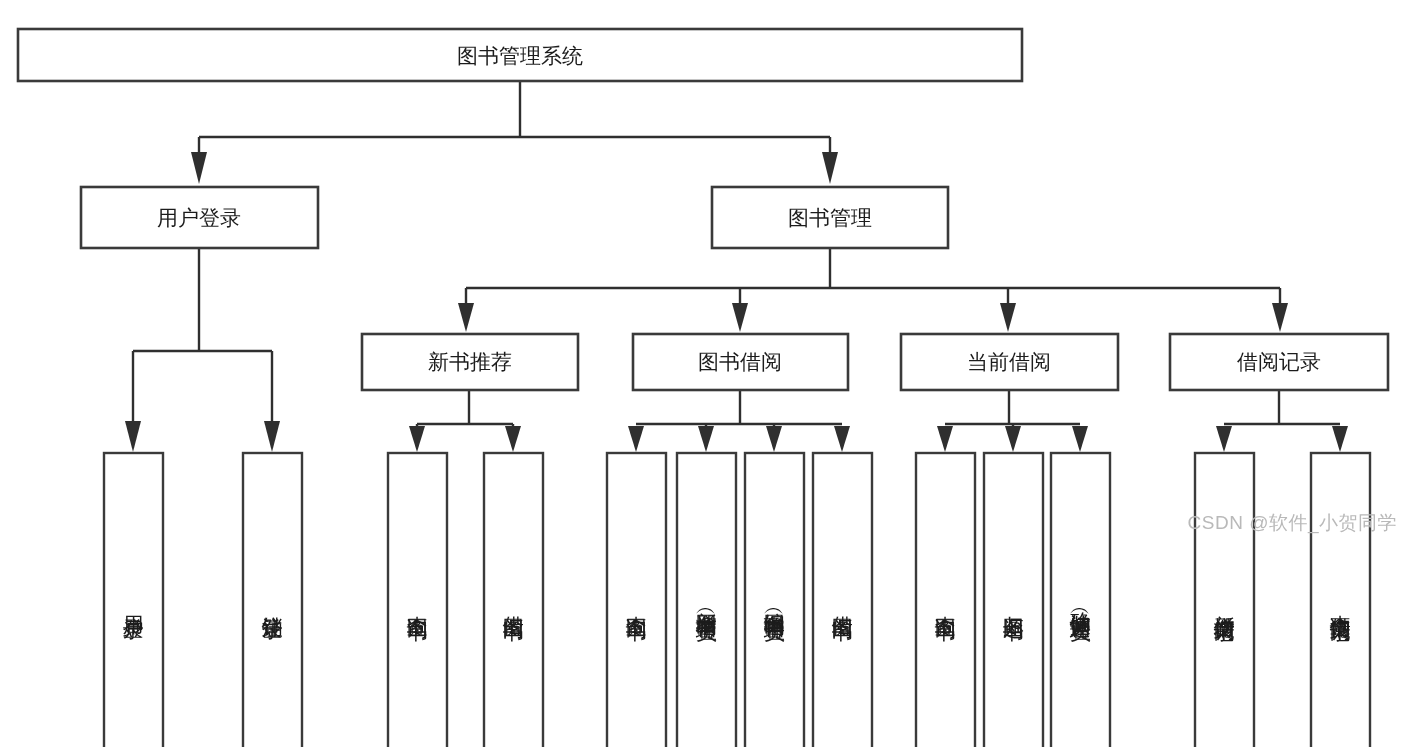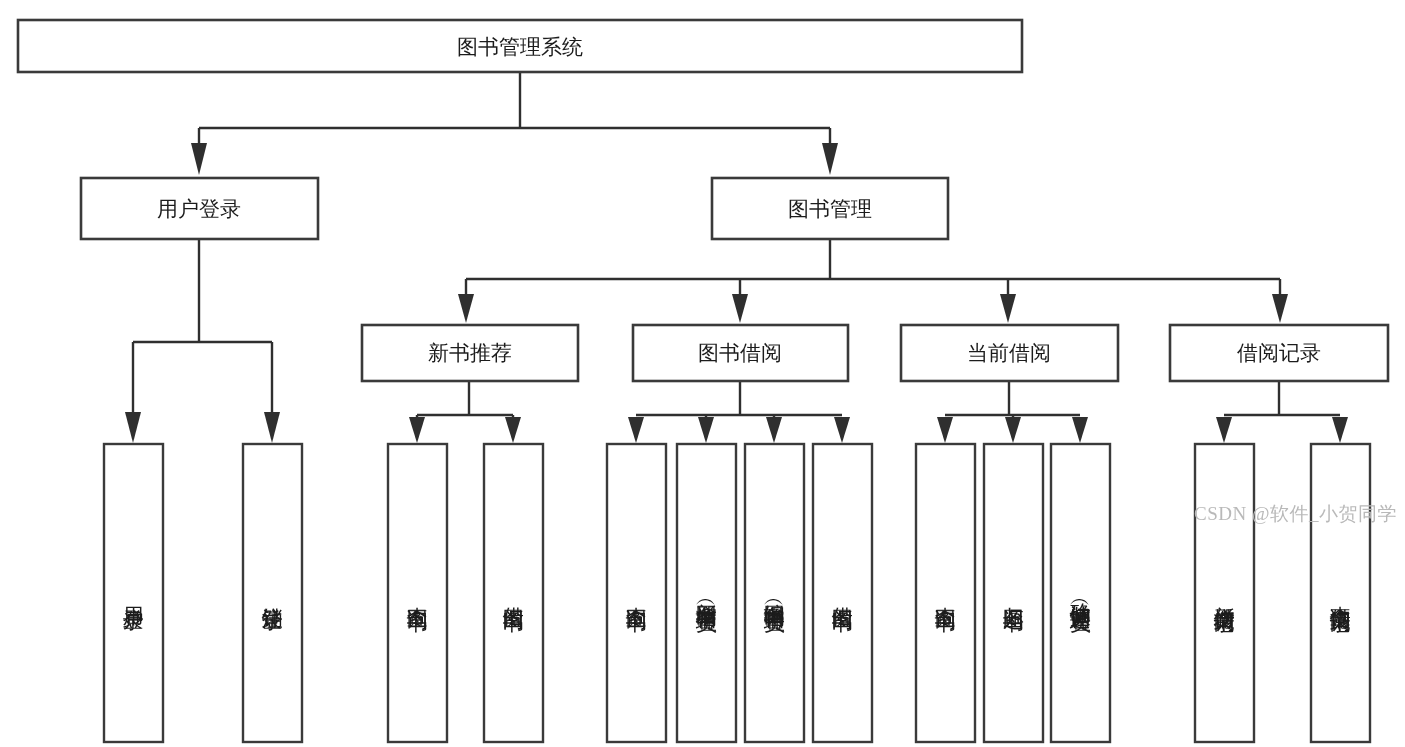--- a/index.html
+++ b/index.html
@@ -10,21 +10,21 @@
   body {
     width: 1405px;
     height: 747px;
     font-family: "Liberation Sans", "DejaVu Sans", sans-serif;
     overflow: hidden;
     position: relative;
   }
   #diagram-root {
     position: absolute;
     left: 0;
-    top: 7px;
+    top: 16px;
     width: 1405px;
     height: 524px;
   }
   svg#flow {
     display: block;
     width: 1405px;
     height: 747px;
   }
   .node-rect {
     fill: #ffffff;
@@ -68,21 +68,21 @@
     color: #1c1c1c;
     line-height: 1.12;
     letter-spacing: 1.5px;
     white-space: nowrap;
     text-align: center;
   }
   .watermark {
     position: absolute;
     right: 8px;
     bottom: 4px;
-    font-family: Liberation Serif, serif;
+    font-family: Liberation Sans, sans-serif;
     font-size: 19px;
     color: #b9b9b9;
     letter-spacing: 0.5px;
     user-select: none;
     pointer-events: none;
   }
 </style>
 </head>
 <body>
 

